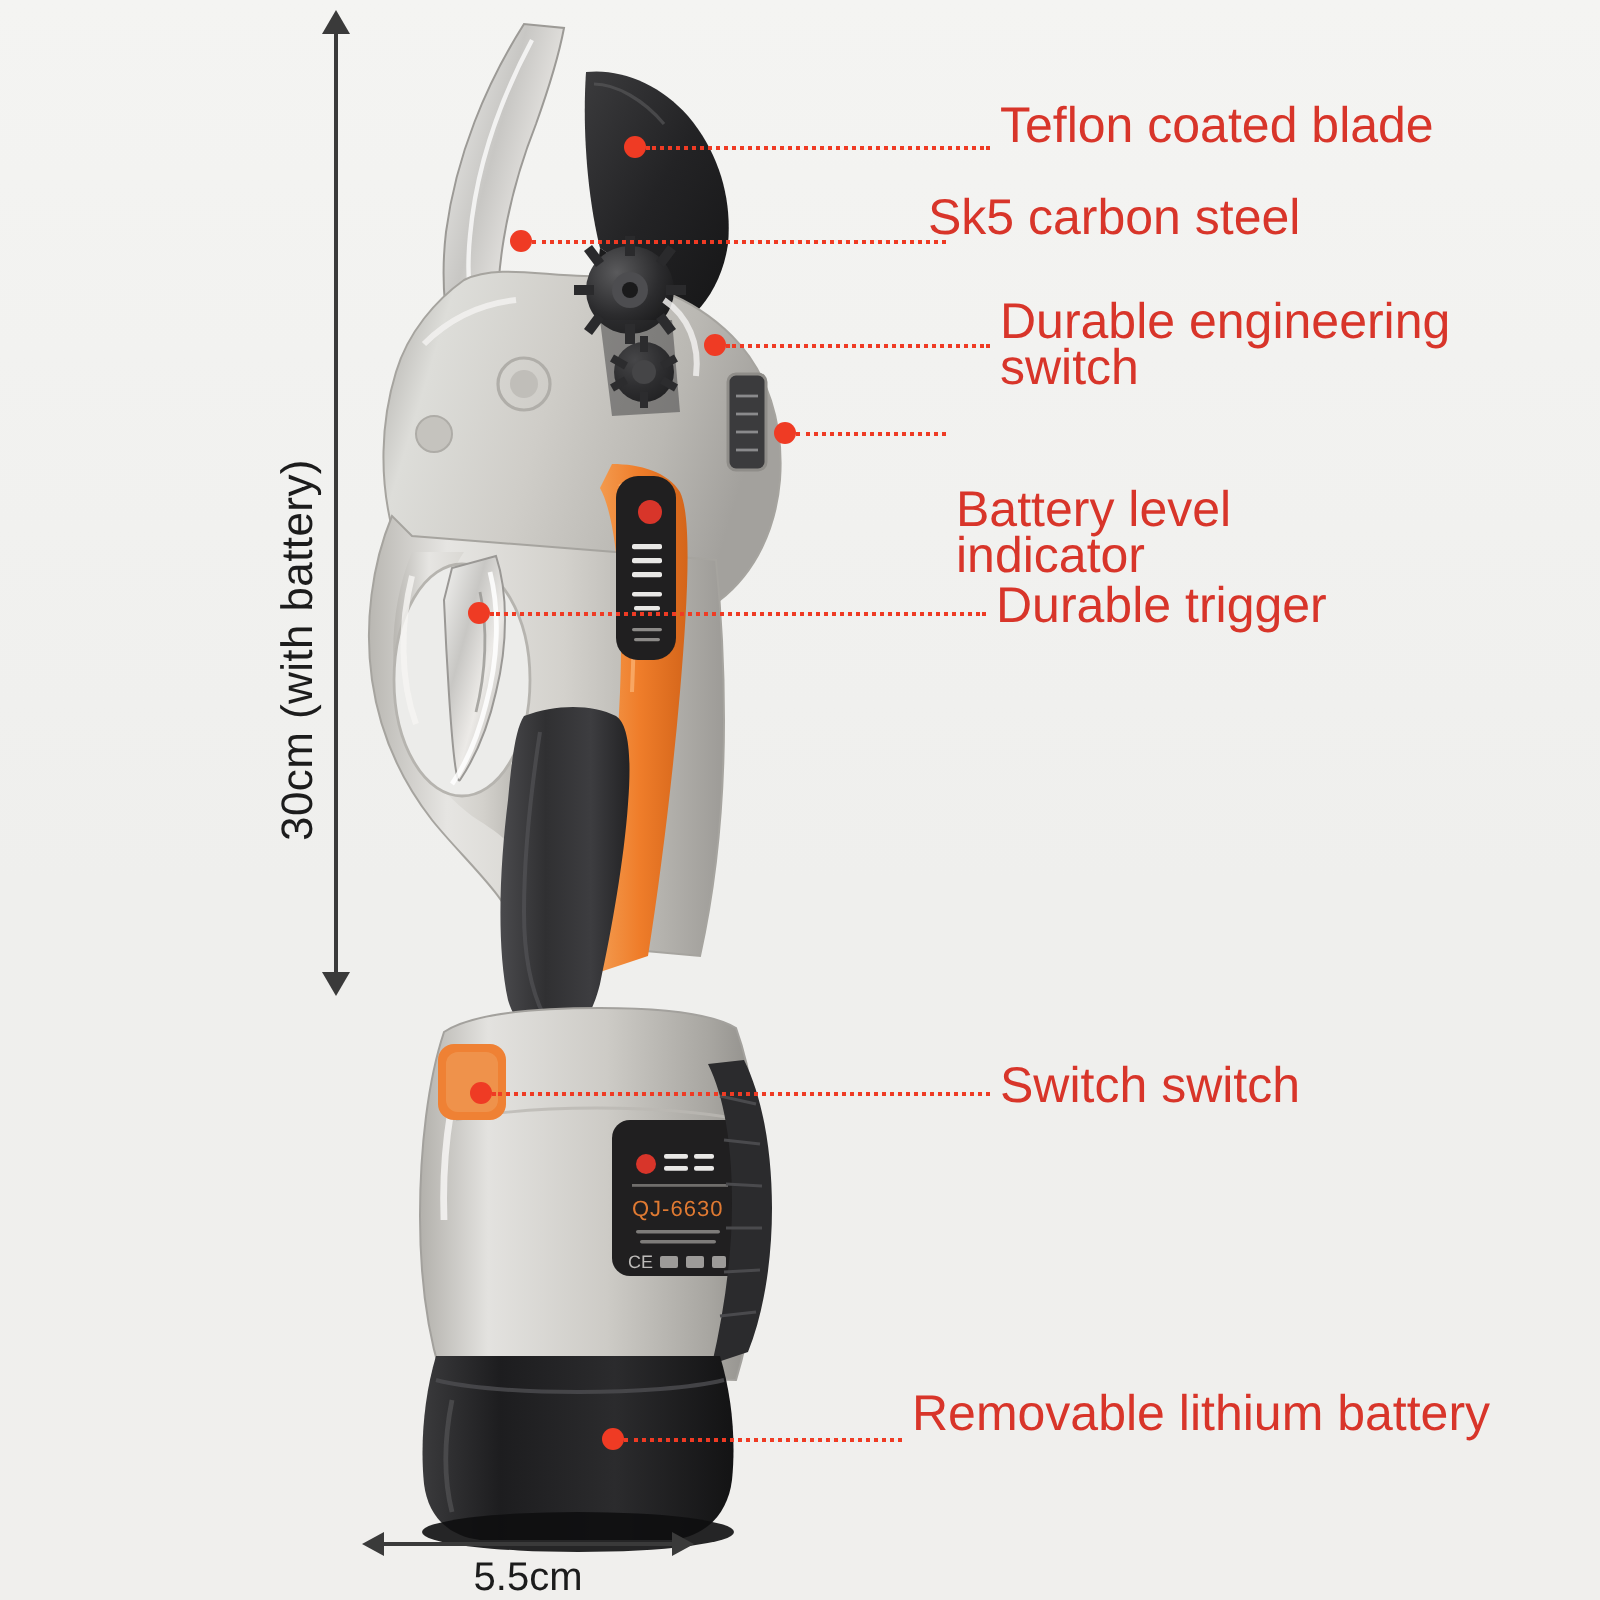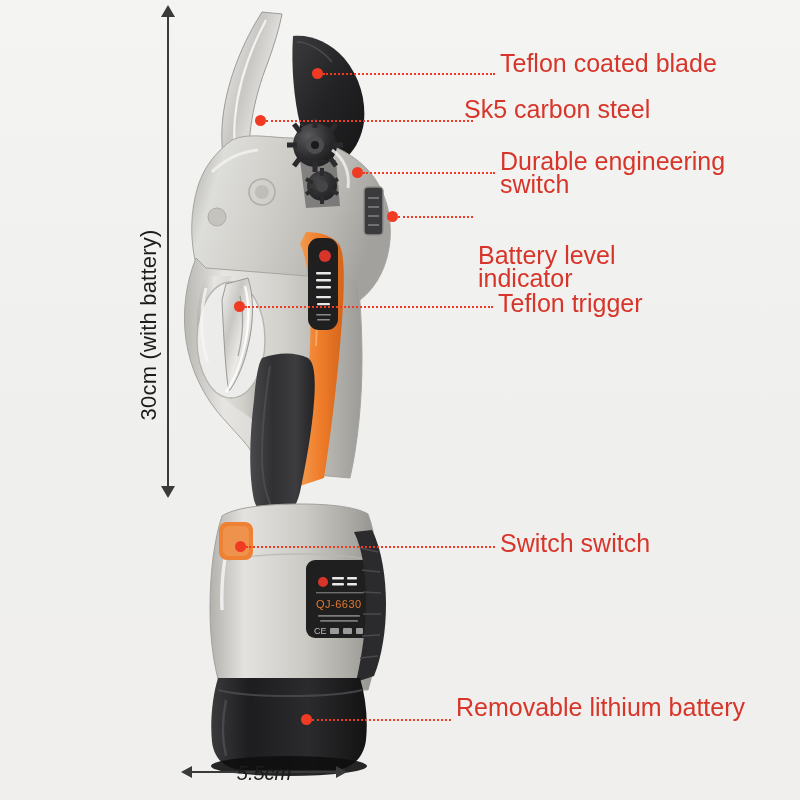--- a/index.html
+++ b/index.html
@@ -83,26 +83,25 @@
     left: 336px;
     top: 766px;
     width: 0; height: 0;
     border-top: 6px solid transparent;
     border-bottom: 6px solid transparent;
     border-left: 11px solid #3a3a3a;
   }
   .dim-h-label {
     position: absolute;
     left: 190px;
-    top: 762px;
+    top: 778px;
     width: 148px;
     text-align: center;
     font-size: 20px;
     color: #1c1c1c;
-    font-style: italic;
   }
 
   
   .callout-text {
     position: absolute;
     color: #d8352a;
     font-size: 25px;
     line-height: 23px;
     white-space: pre-line;
   }
@@ -380,21 +379,21 @@
       <div class="leader" style="left: 363px; top: 172px; width: 132px; border-top-color: rgb(239, 59, 36);"></div>
       <div class="leader-dot" style="left: 352px; top: 167px; background: rgb(239, 59, 36);"></div>
       <div class="callout-text" style="left: 500px; top: 150px; color: rgb(216, 53, 42);">Durable engineering
 switch</div>
       <div class="leader" style="left: 398px; top: 216px; width: 75px; border-top-color: rgb(239, 59, 36);"></div>
       <div class="leader-dot" style="left: 387px; top: 211px; background: rgb(239, 59, 36);"></div>
       <div class="callout-text" style="left: 478px; top: 203px; color: rgb(216, 53, 42); margin-top: 41px;">Battery level
 indicator</div>
       <div class="leader" style="left: 245px; top: 306px; width: 248px; border-top-color: rgb(239, 59, 36);"></div>
       <div class="leader-dot" style="left: 234px; top: 301px; background: rgb(239, 59, 36);"></div>
-      <div class="callout-text" style="left: 498px; top: 292px; color: rgb(216, 53, 42);">Teflon trigger</div>
+      <div class="callout-text" style="left: 498px; top: 292px; color: rgb(216, 53, 42);">Durable trigger</div>
       <div class="leader" style="left: 246px; top: 546px; width: 249px; border-top-color: rgb(239, 59, 36);"></div>
       <div class="leader-dot" style="left: 235px; top: 541px; background: rgb(239, 59, 36);"></div>
       <div class="callout-text" style="left: 500px; top: 532px; color: rgb(216, 53, 42);">Switch switch</div>
       <div class="leader" style="left: 312px; top: 719px; width: 139px; border-top-color: rgb(239, 59, 36);"></div>
       <div class="leader-dot" style="left: 301px; top: 714px; background: rgb(239, 59, 36);"></div>
       <div class="callout-text" style="left: 456px; top: 696px; color: rgb(216, 53, 42);">Removable lithium battery</div>
     </div>
 
 </div>
 

